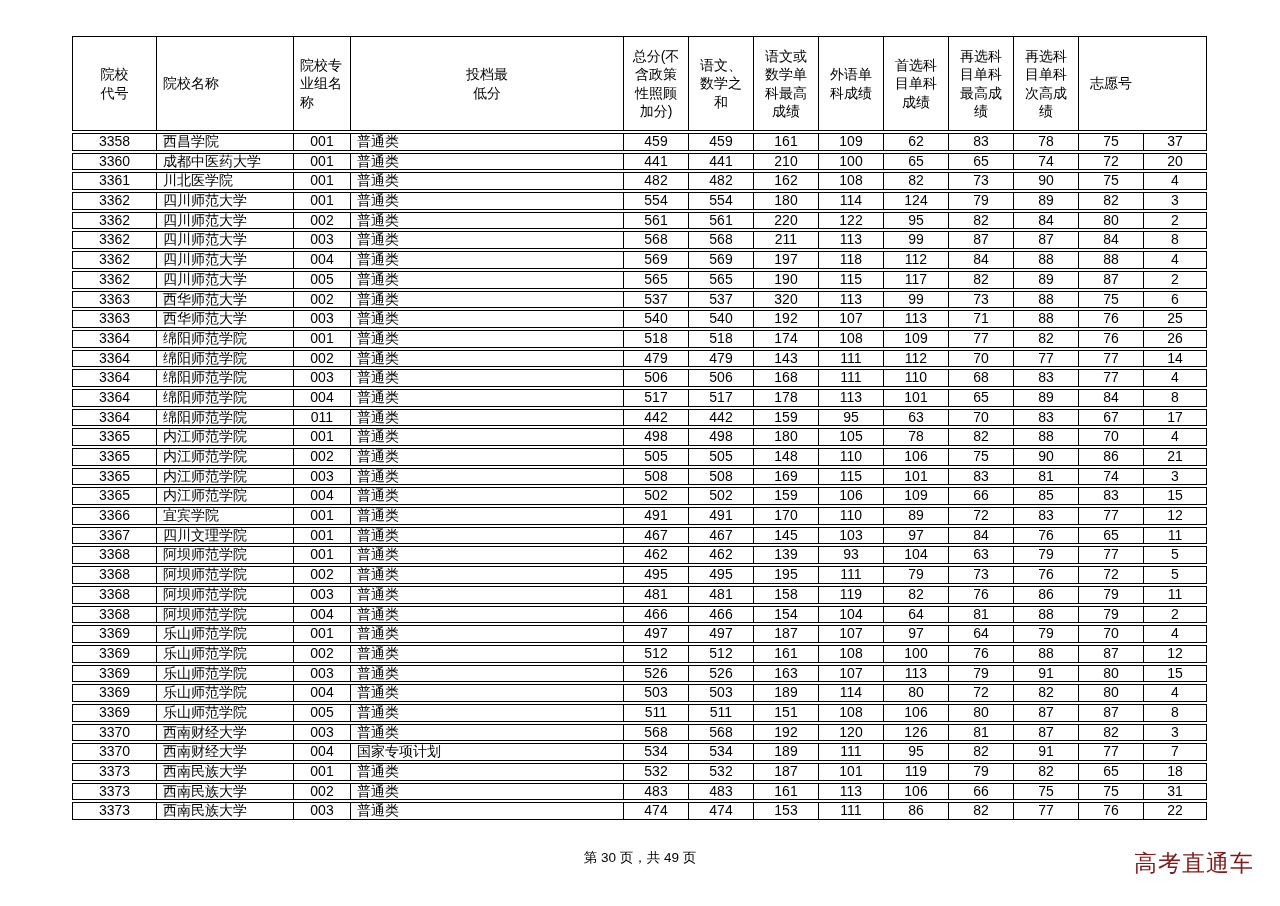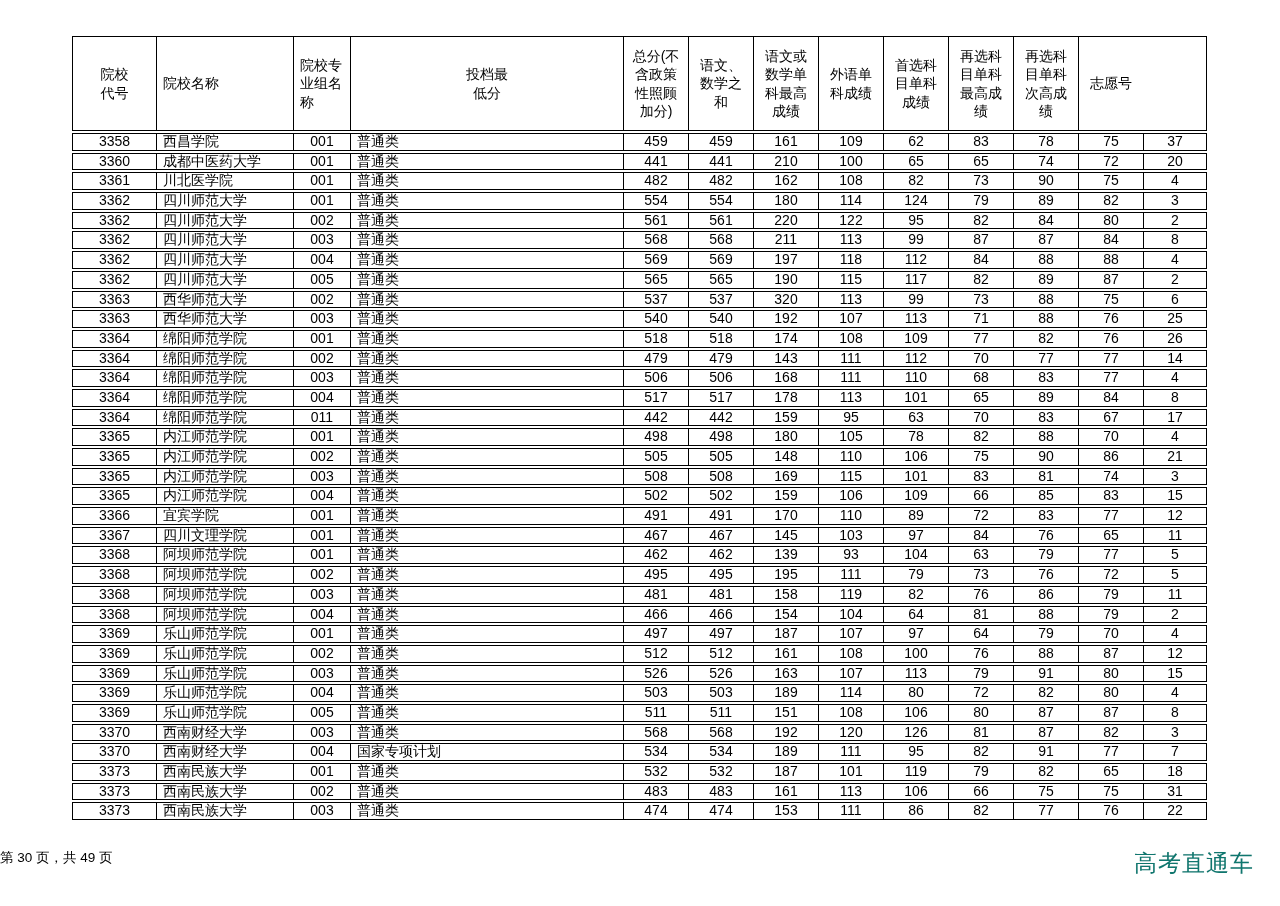--- a/index.html
+++ b/index.html
@@ -54,31 +54,31 @@
   }
   .t-body-row .t-cell {
     height: 15.7px;
     line-height: 15.7px;
   }
   .footer {
     position: absolute;
     top: 849px;
     left: 0;
     width: 100%;
-    text-align: left;
+    text-align: center;
     font-size: 13.5px;
     color: #000;
   }
   .watermark {
     position: absolute;
     top: 848px;
     right: 26px;
     font-size: 23px;
     letter-spacing: 1px;
-    color: #0f766e;
+    color: #7f1d1d;
     text-shadow: 1px 1px 0 #ffffff, 0 0 1px #dedede;
   }
 </style>
 </head>
 <body>
 
 <div class="page">
 
   <div class="score-table">
     <div class="t-row t-header">

